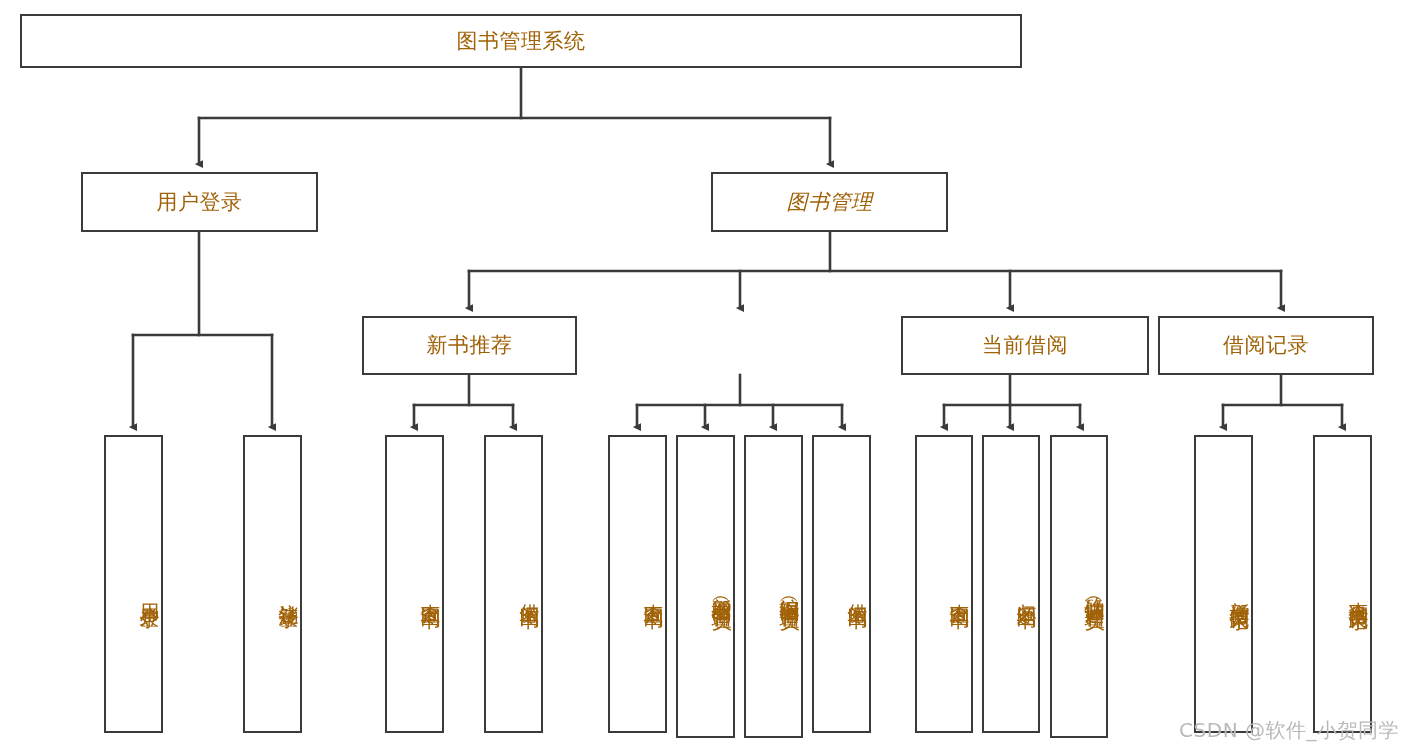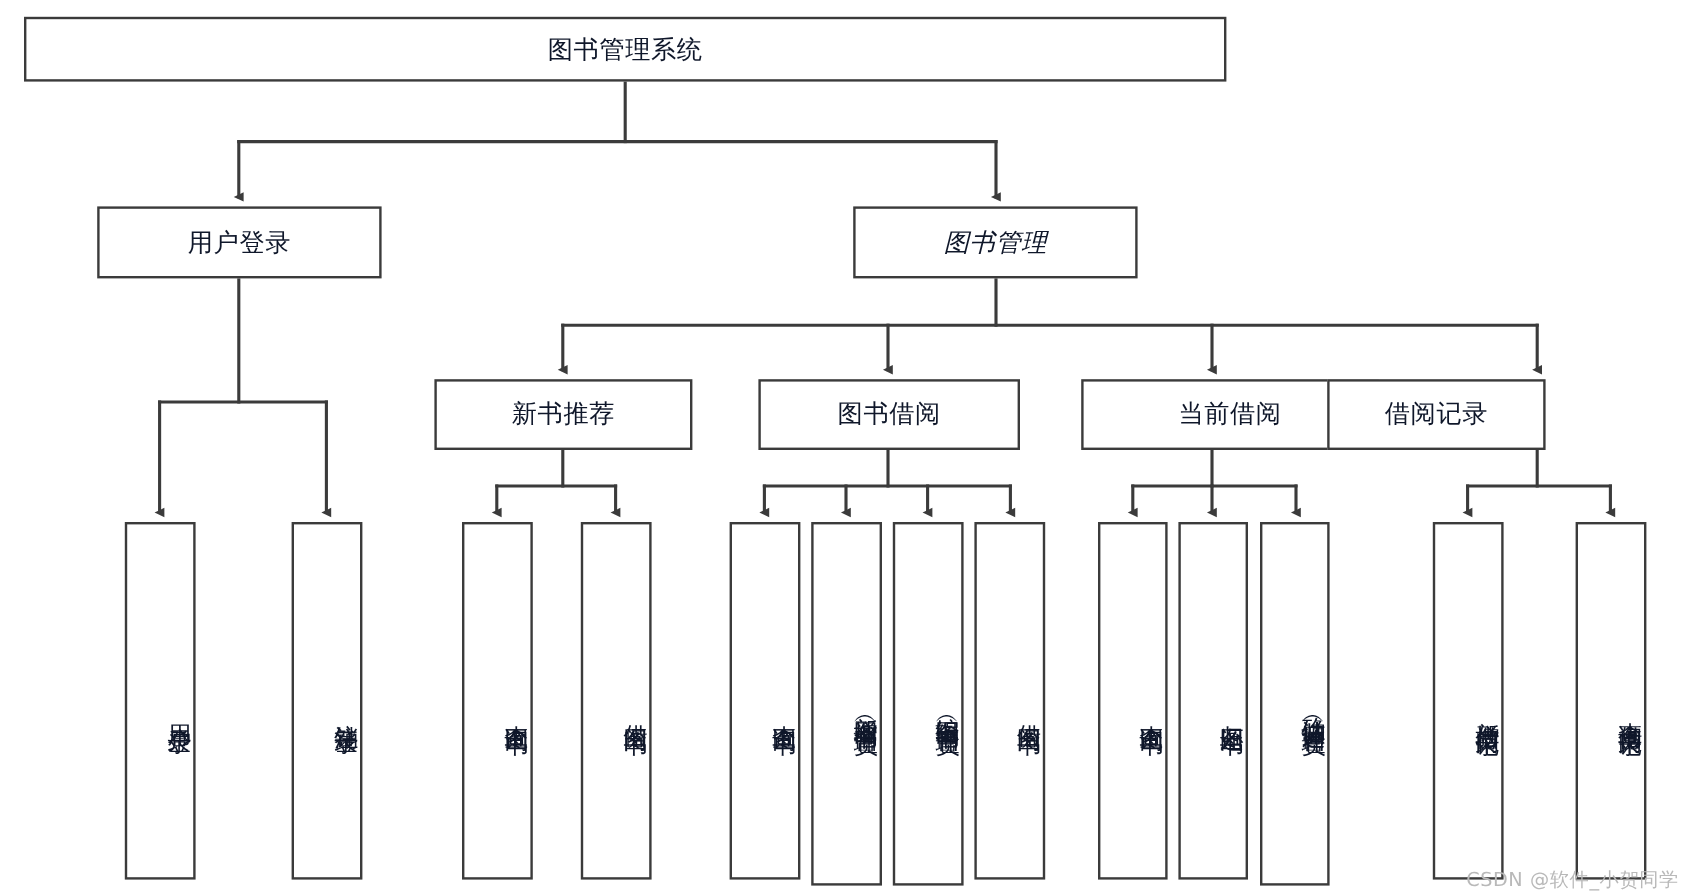--- a/index.html
+++ b/index.html
@@ -26,21 +26,21 @@
     pointer-events: none;
   }
   .node {
     position: absolute;
     box-sizing: border-box;
     border: 2.6px solid #3b3b3b;
     background: #ffffff;
     display: flex;
     align-items: center;
     justify-content: center;
-    color: #0f172a;
+    color: #a16207;
     font-size: 21px;
     line-height: 1.25;
     letter-spacing: 0.5px;
     text-align: center;
     z-index: 2;
   }
   .node.vert {
     writing-mode: vertical-rl;
     text-orientation: upright;
     align-items: flex-start;
@@ -58,21 +58,21 @@
     display: block;
     white-space: nowrap;
   }
   .node.vert .node-label {
     white-space: normal;
   }
   #watermark {
     position: absolute;
     right: 6px;
     bottom: 3px;
-    font-size: 16px;
+    font-size: 20px;
     color: #b9b9b9;
     letter-spacing: 0.5px;
     z-index: 5;
     white-space: nowrap;
   }
 </style>
 </head>
 <body>
 
 <div id="canvas">
@@ -137,27 +137,24 @@
   <div class="node" style="left:81px; top:172px; width:237px; height:60px;">
     <span class="node-label">用户登录</span>
   </div>
   <div class="node" style="left:711px; top:172px; width:237px; height:60px;font-style:italic;">
     <span class="node-label">图书管理</span>
   </div>
 
   <div class="node" style="left:362px; top:316px; width:215px; height:59px;">
     <span class="node-label">新书推荐</span>
   </div>
-  <div class="node" style="left:632px; top:316px; width:218px; height:59px;">
-    <span class="node-label">图书借阅</span>
-  </div>
   <div class="node" style="left:901px; top:316px; width:248px; height:59px;">
     <span class="node-label">当前借阅</span>
   </div>
-  <div class="node" style="left:1106px; top:316px; width:182px; height:59px;">
+  <div class="node" style="left:1158px; top:316px; width:216px; height:59px;">
     <span class="node-label">借阅记录</span>
   </div>
 
   <div class="node vert" style="left:104px; top:435px; width:59px; height:298px;">
     <span class="node-label">用户登录</span>
   </div>
   <div class="node vert" style="left:243px; top:435px; width:59px; height:298px;">
     <span class="node-label">注销登录</span>
   </div>
 

